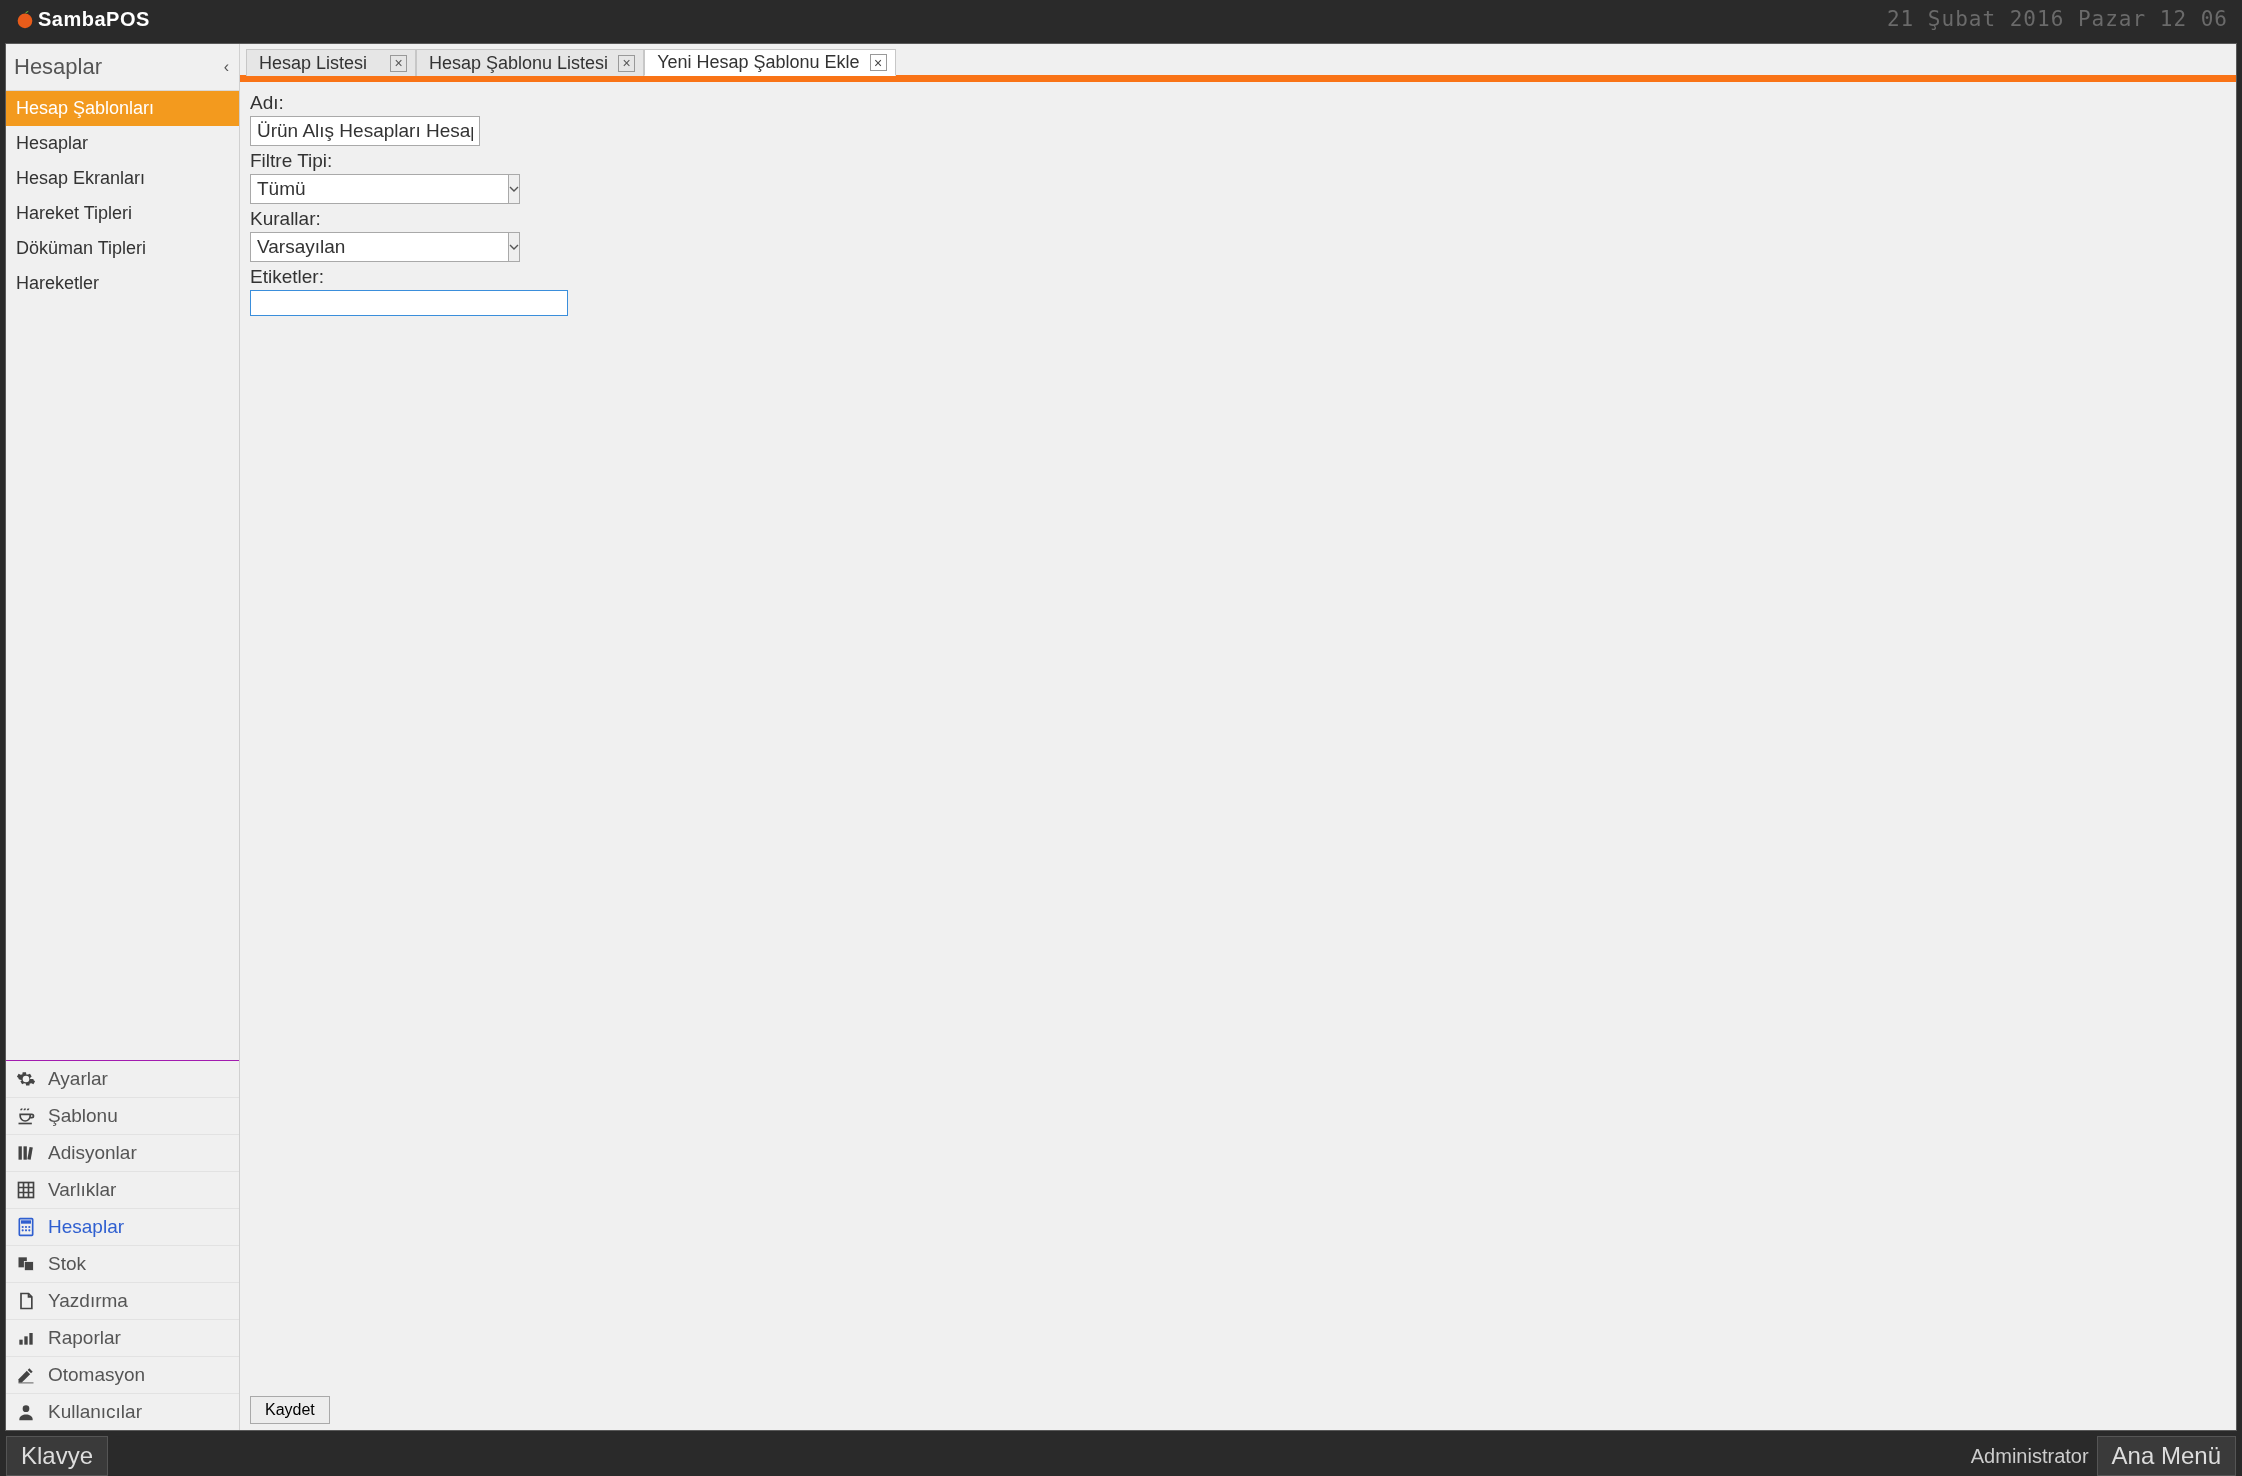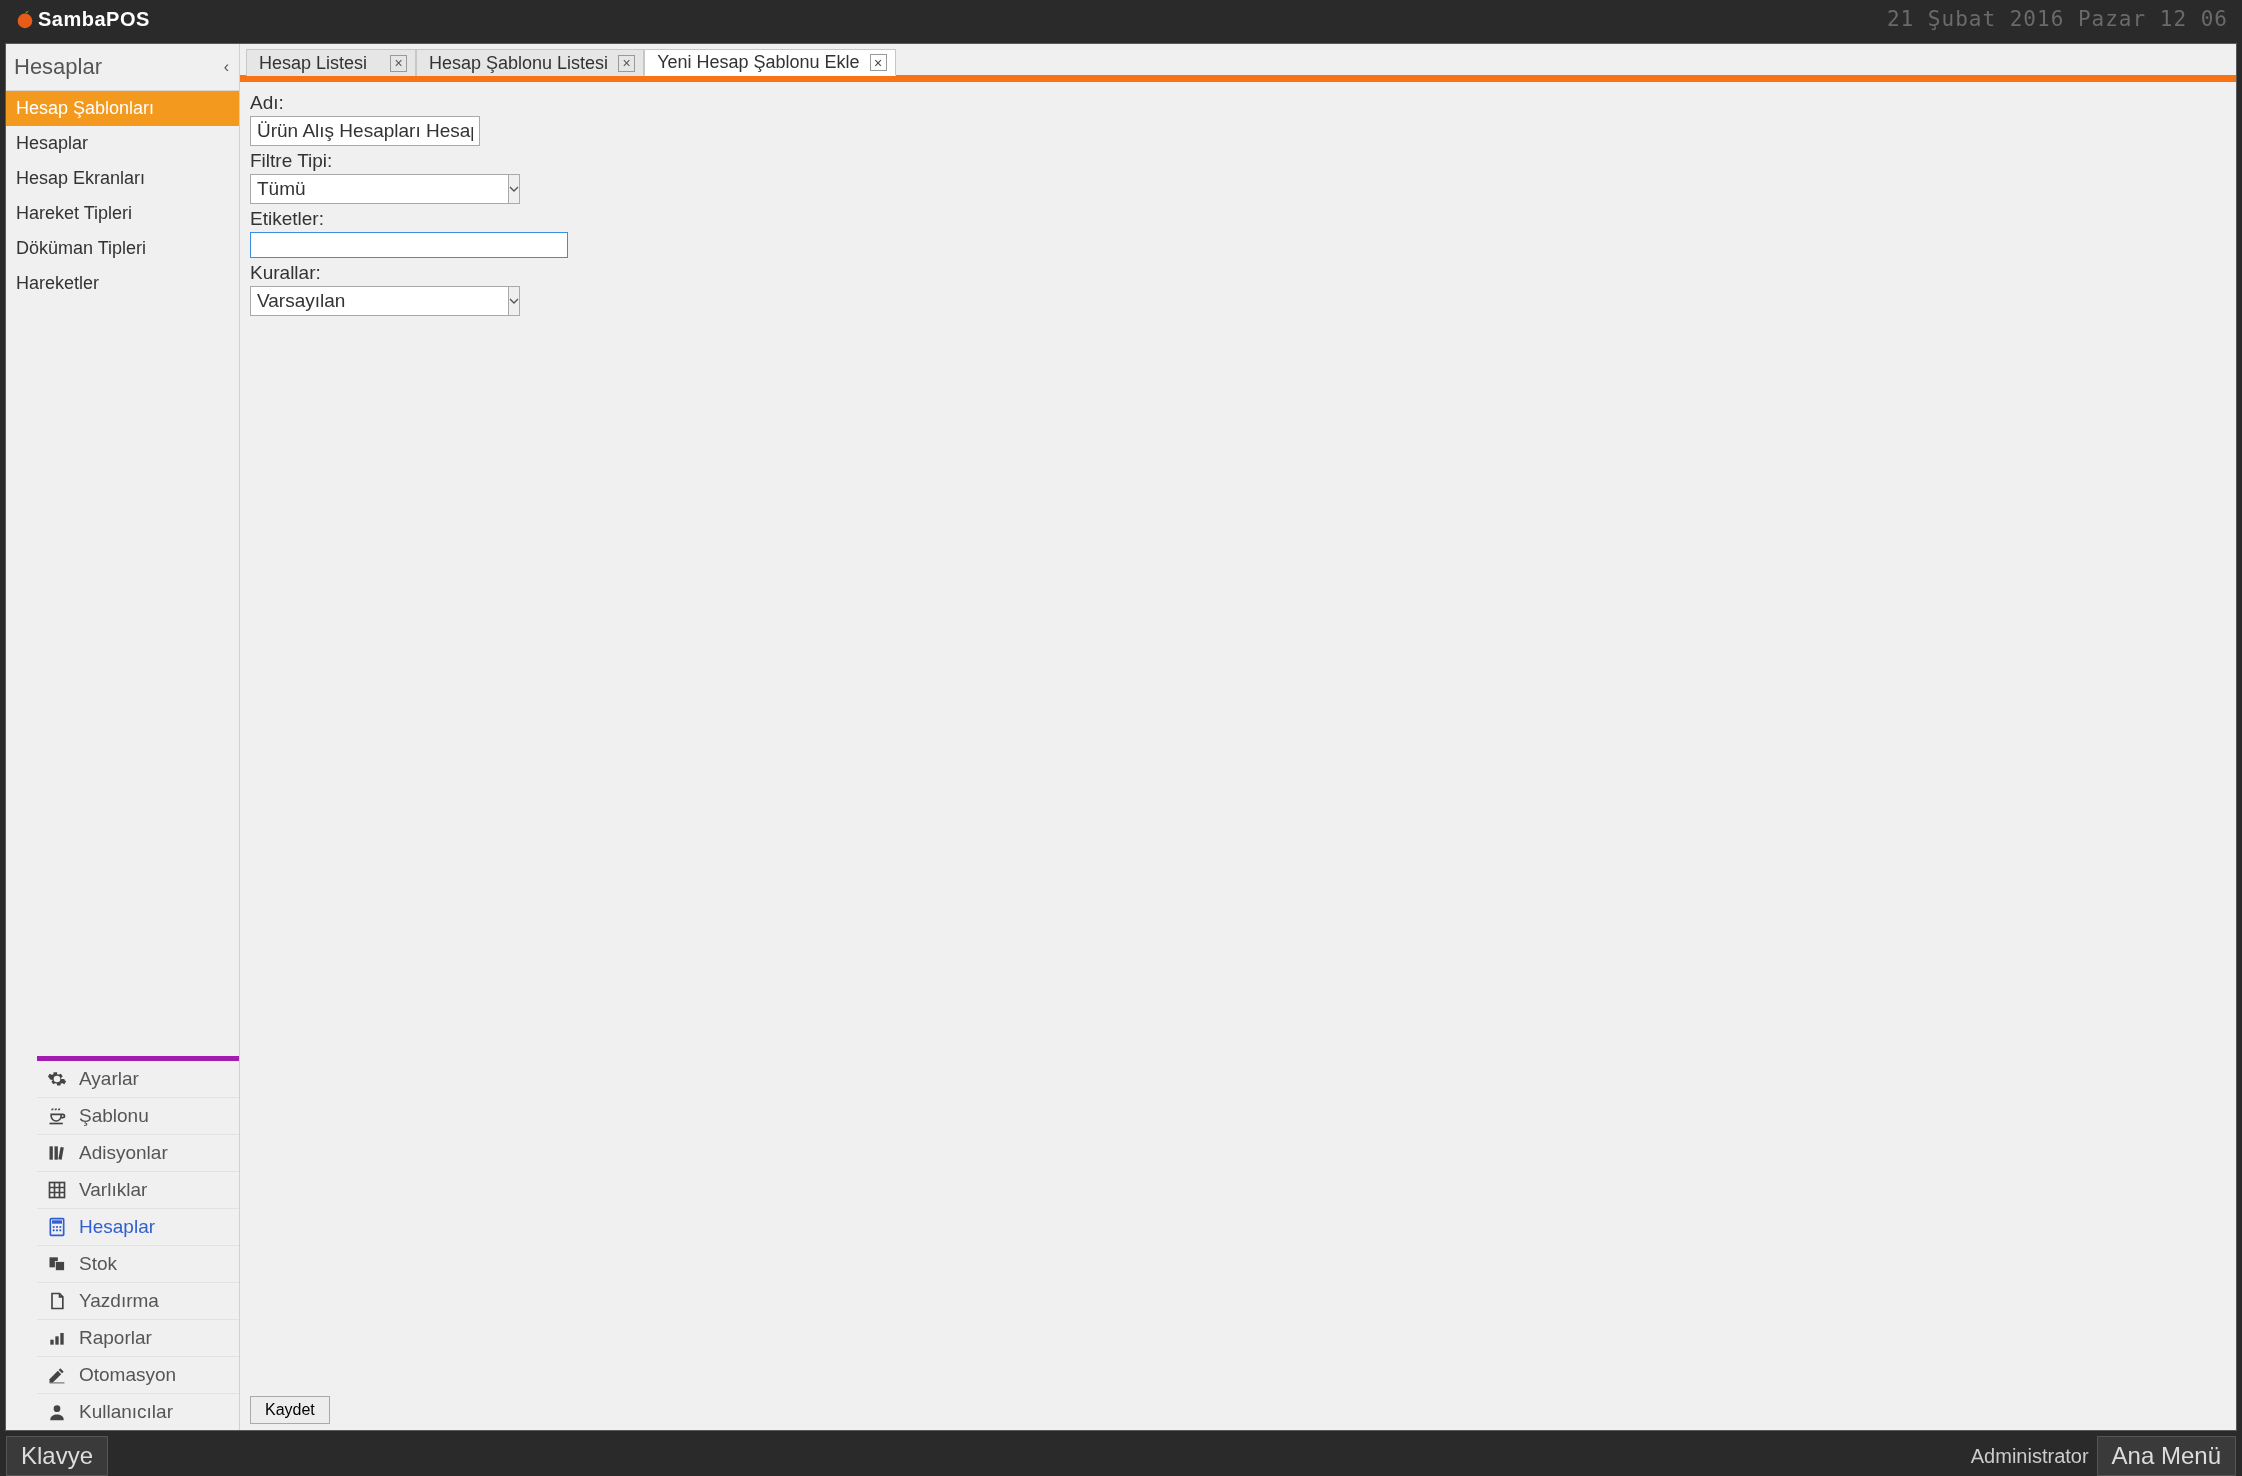--- a/index.html
+++ b/index.html
@@ -16,21 +16,21 @@
 .main-wrap { flex: 1; margin: 5px; background: #fff; display: flex; border: 1px solid #595959; position: relative; overflow: hidden; }
 
 
 .sidebar { width: 234px; background: #f0f0f0; display: flex; flex-direction: column; border-right: 1px solid #d0d0d0; }
 .sidebar-header { padding: 10px 10px 10px 8px; font-size: 22px; color: #555; display:flex; align-items:center; border-bottom:1px solid #d8d8d8;}
 .sidebar-header .collapse-mark { margin-left:auto; color:#555; font-size:16px; }
 .subnav { flex: none; }
 .subnav-item { padding: 7px 10px; font-size: 18px; color: #333; cursor: pointer; }
 .subnav-item.active { background: #f39a1e; color: #fff; }
 .sidebar-spacer { flex: 1; }
-.mainnav { border-top: 5px solid #a21caf; margin-left: 31px; }
+.mainnav { border-top: 1px solid #a21caf; }
 .mainnav-item { display:flex; align-items:center; gap:10px; padding: 6px 8px; font-size:19px; color:#555; border-top:1px solid #e2e2e2; cursor:pointer; }
 .mainnav-item:first-child{border-top:none;}
 .mainnav-item.active { color: #2f5fd0; }
 .mainnav-item .mi-icon { width:24px; height:24px; display:flex; align-items:center; justify-content:center; color:#444; }
 .mainnav-item.active .mi-icon { color:#2f5fd0; }
 
 
 .content { flex:1; display:flex; flex-direction:column; background:#f0f0f0; }
 .tabs { display:flex; height:38px; border-bottom:7px solid #f97316; background:#f0f0f0; padding-left:6px; padding-top:4px;}
 .tab { background:#e6e6e6; border:1px solid #c7c7c7; border-bottom:none; padding:4px 8px 4px 12px; font-size:18px; color:#333; display:flex; align-items:center; gap:10px; position:relative; top:1px; cursor:pointer; min-width:170px;}
@@ -217,34 +217,34 @@
         <div class="combo">
           <input class="text-input" value="Tümü" style="">
           <div class="combo-btn">
             <svg viewBox="0 0 10 10">
                 <path d="M1 3 L5 7 L9 3" fill="none" stroke="#555" stroke-width="1.4"></path>
               </svg>
           </div>
         </div>
       </div>
       <div class="form-row">
-        <span class="form-label">Etiketler:</span>
-        <input class="tags-input" value="" style="">
-      </div>
-      <div class="form-row">
         <span class="form-label">Kurallar:</span>
         <div class="combo">
           <input class="text-input" value="Varsayılan" style="">
           <div class="combo-btn">
             <svg viewBox="0 0 10 10">
                 <path d="M1 3 L5 7 L9 3" fill="none" stroke="#555" stroke-width="1.4"></path>
               </svg>
           </div>
         </div>
       </div>
+      <div class="form-row">
+        <span class="form-label">Etiketler:</span>
+        <input class="tags-input" value="" style="">
+      </div>
       <div class="form-spacer"></div>
       <div class="save-row">
         <button class="save-btn">Kaydet</button>
       </div>
     </div>
   </div>
 </div>
 
 <div class="statusbar">
   <button class="sb-btn">Klavye</button>

